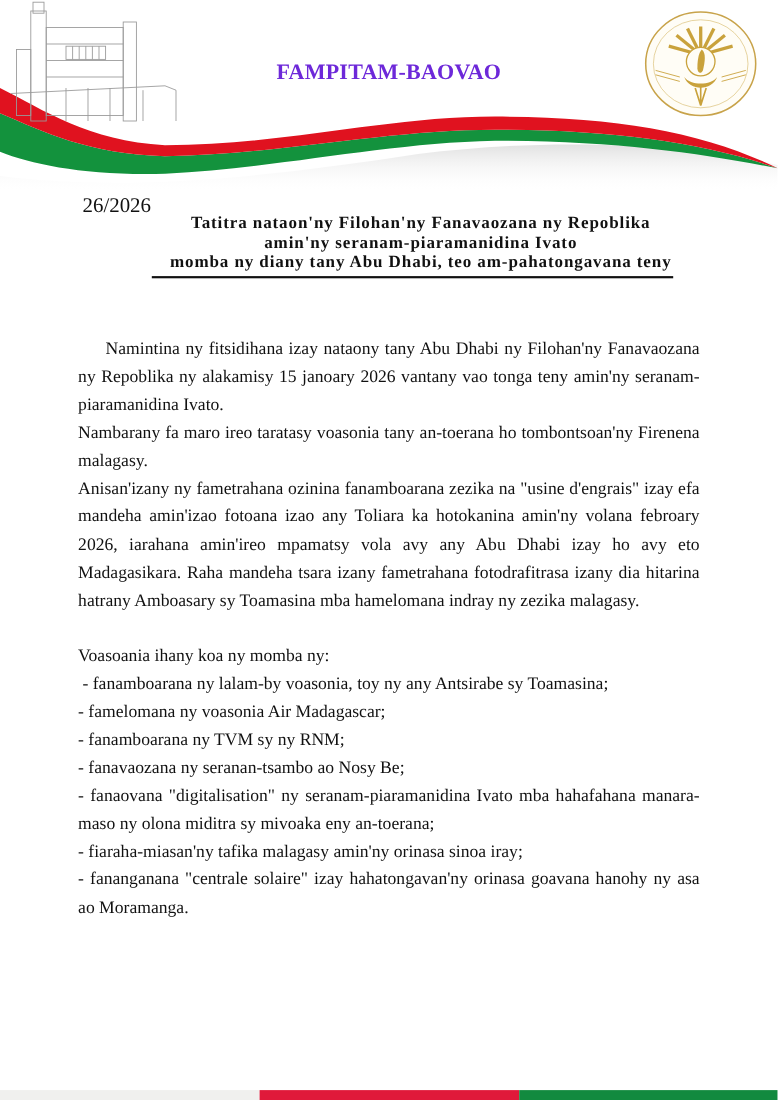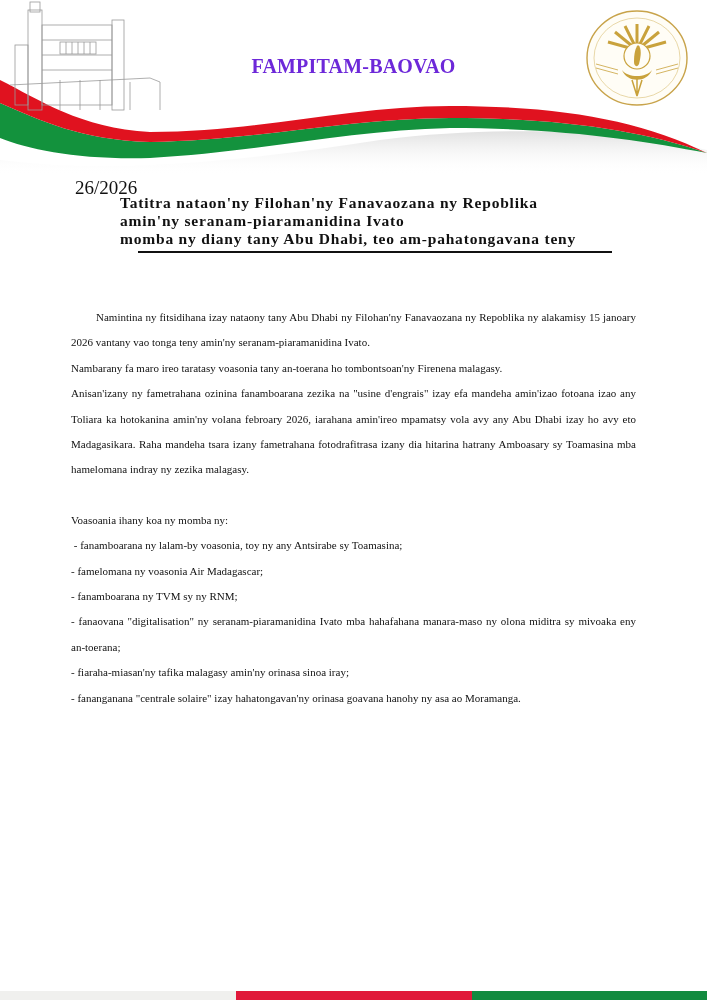--- a/index.html
+++ b/index.html
@@ -15,29 +15,29 @@
     .seal { position: absolute; left: 582px; top: 8px; width: 110px; height: 100px; }
     .header-title {
       position: absolute; left: 0; width: 707px; top: 55px; text-align: center;
       font-family: "Liberation Serif", serif; font-weight: bold; font-size: 20px;
       letter-spacing: 0.2px; color: #6d28d9;
     }
     .ref-number {
       position: absolute; left: 75px; top: 177px; font-weight: normal; font-size: 19px;
     }
     .doc-title {
-      position: absolute; left: 120px; width: 525px; top: 194px; text-align: left;
+      position: absolute; left: 120px; width: 525px; top: 194px; text-align: center;
       font-weight: bold; font-size: 15.5px; line-height: 18px; letter-spacing: 0.8px;
     }
     .title-rule {
       position: absolute; left: 138px; width: 474px; top: 251px; height: 2px; background: #111;
     }
     .body-text {
       position: absolute; left: 71px; width: 565px; top: 305px;
-      font-size: 11px; line-height: 25.4px; text-align: justify;
+      font-size: 16px; line-height: 25.4px; text-align: justify;
     }
     .body-text p { margin: 0; }
     .body-text p.indent { text-indent: 25px; }
     .gap { height: 25px; }
     .list-item { margin: 0; }
     .footer-bar { position: absolute; left: 0; top: 991px; width: 707px; height: 9px; }
     .footer-bar .grey { position: absolute; left: 0; top: 0; width: 236px; height: 9px; background: #f0f0ee; }
     .footer-bar .red { position: absolute; left: 236px; top: 0; width: 236px; height: 9px; background: #e0193a; }
     .footer-bar .green { position: absolute; left: 472px; top: 0; width: 235px; height: 9px; background: #128a3f; }
   </style>
@@ -121,20 +121,21 @@
 
 <div class="body-text">
   <p class="indent">Namintina ny fitsidihana izay nataony tany Abu Dhabi  ny Filohan'ny Fanavaozana ny Repoblika ny alakamisy 15 janoary 2026 vantany vao tonga teny amin'ny seranam-piaramanidina Ivato.</p>
   <p>Nambarany fa maro ireo taratasy voasonia tany an-toerana ho tombontsoan'ny Firenena malagasy.</p>
   <p>Anisan'izany ny fametrahana ozinina fanamboarana zezika na "usine d'engrais" izay efa mandeha amin'izao fotoana izao any Toliara ka hotokanina amin'ny volana febroary 2026, iarahana amin'ireo mpamatsy vola avy any Abu Dhabi  izay ho avy eto Madagasikara. Raha mandeha tsara izany fametrahana fotodrafitrasa izany dia hitarina hatrany Amboasary sy Toamasina mba hamelomana indray ny zezika malagasy.</p>
   <div class="gap"></div>
   <p>Voasoania ihany koa ny momba ny:</p>
   <p class="list-item" style="white-space:pre;"> - fanamboarana ny lalam-by voasonia, toy ny any Antsirabe sy Toamasina;</p>
   <p class="list-item">- famelomana ny voasonia Air Madagascar;</p>
   <p class="list-item">- fanamboarana ny TVM sy ny RNM;</p>
+  <p class="list-item">- fanavaozana ny seranan-tsambo ao Nosy Be;</p>
   <p class="list-item">- fanaovana "digitalisation" ny seranam-piaramanidina Ivato mba hahafahana manara-maso ny olona miditra sy mivoaka eny an-toerana;</p>
   <p class="list-item">- fiaraha-miasan'ny tafika malagasy amin'ny orinasa sinoa iray;</p>
   <p class="list-item">- fananganana "centrale solaire" izay hahatongavan'ny orinasa goavana hanohy ny asa ao Moramanga.</p>
 </div>
 
 <div class="footer-bar">
   <div class="grey"></div>
   <div class="red"></div>
   <div class="green"></div>
 </div>

